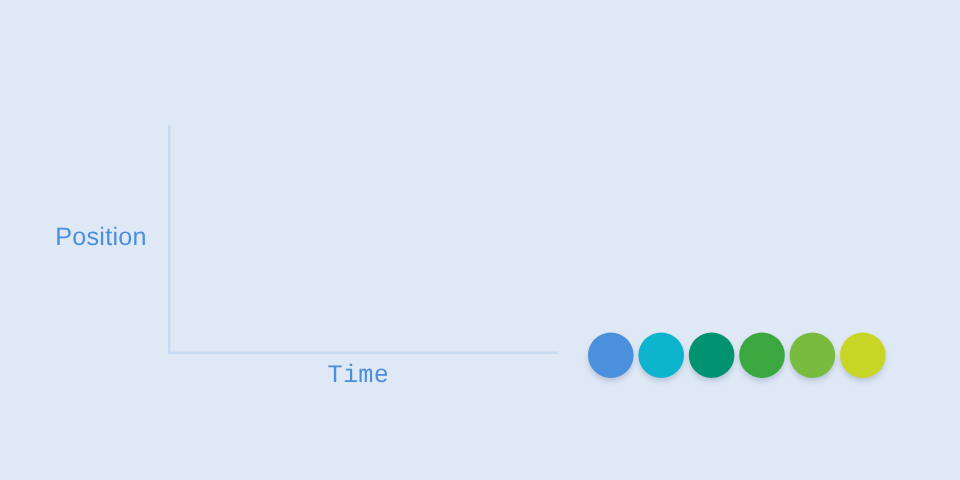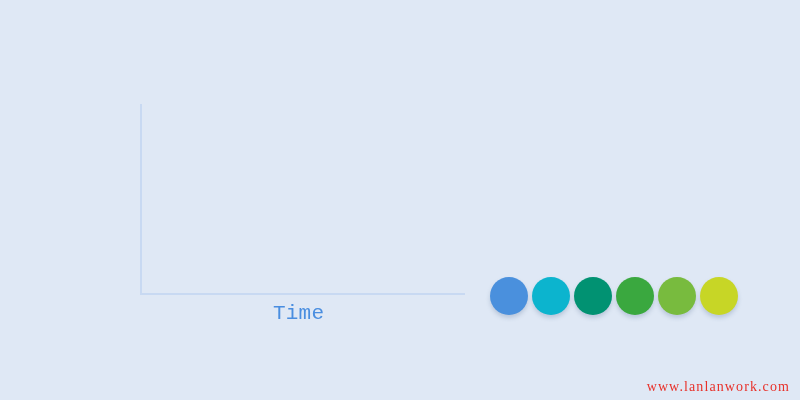--- a/index.html
+++ b/index.html
@@ -98,27 +98,27 @@
 </head>
 <body>
 
 <div id="stage" style="background: rgb(223, 232, 245);">
 
   <div class="axis-group">
     <div class="axis-line" id="y-axis" style="background: rgb(200, 217, 242);"></div>
     <div class="axis-line" id="x-axis" style="background: rgb(200, 217, 242);"></div>
   </div>
 
+  <div class="axis-label" id="y-axis-label" style="color: rgb(74, 142, 224);">Position</div>
 
   <div class="axis-label" id="x-axis-label" style="color: rgb(74, 142, 224);">Time</div>
 
   <div id="swatch-row">
     <div class="swatch" style="background: rgb(74, 144, 221);"></div>
     <div class="swatch" style="background: rgb(12, 180, 206);"></div>
     <div class="swatch" style="background: rgb(1, 146, 114);"></div>
     <div class="swatch" style="background: rgb(58, 168, 63);"></div>
     <div class="swatch" style="background: rgb(120, 187, 62);"></div>
     <div class="swatch" style="background: rgb(199, 214, 38);"></div>
   </div>
 
-  <div id="watermark" style="color: rgb(232, 49, 42);">www.lanlanwork.com</div>
 
 </div>
 
 </body></html>

